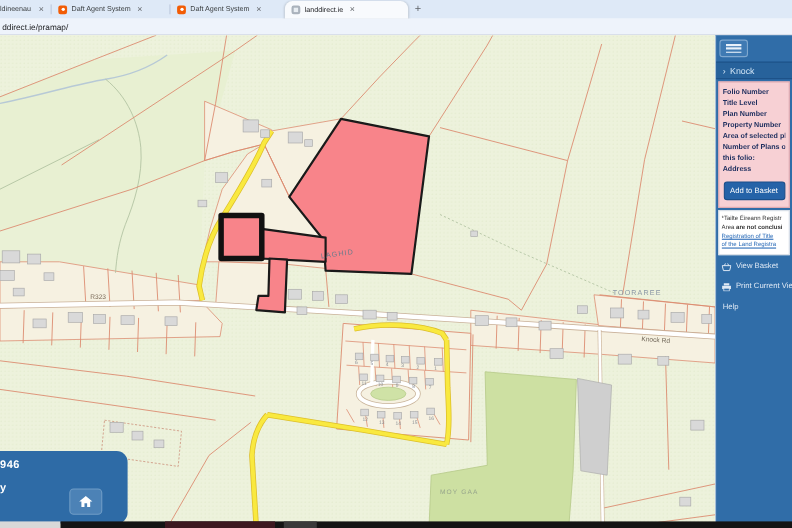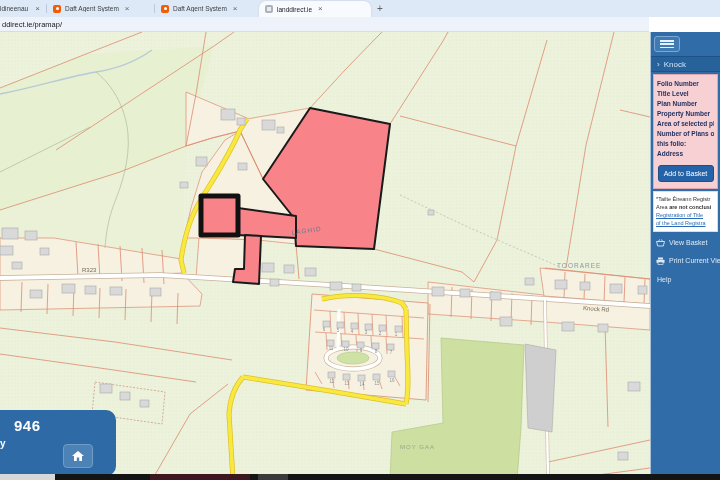--- a/index.html
+++ b/index.html
@@ -12,30 +12,30 @@
   .tab .tlabel { white-space:nowrap; overflow:hidden; }
   .tab .close { font-size:8px; color:#5f6368; line-height:1; margin-left:2px; }
   .tab-divider { width:1px; height:9px; background:#bcc8dd; align-self:center; }
   .tab.active { background:#f8fafd; border-radius:7px 7px 0 0; margin-top:1px; color:#202124; box-shadow:0 0 2px rgba(0,0,0,.15); }
   .favicon { width:8px; height:8px; border-radius:2px; flex:0 0 auto; }
   .favicon.daft { background:#f25c05; position:relative; }
   .favicon.daft::after { content:""; position:absolute; left:2.5px; top:2.5px; width:3px; height:3px; background:#fff; border-radius:50%; }
   .favicon.land { background:#aab2bc; position:relative; }
   .favicon.land::after { content:""; position:absolute; left:2px; top:2px; width:4px; height:4px; background:#e8edf2; }
   .newtab { font-size:10px; color:#5f6368; display:flex; align-items:center; padding:0 6px; }
-  #urlbar { position:absolute; left:0; top:17px; width:649px; height:15px; background:#eef3fb; border-bottom:1px solid #d6dde8; display:flex; align-items:center; }
+  #urlbar { position:absolute; left:0; top:17px; width:720px; height:15px; background:#eef3fb; border-bottom:1px solid #d6dde8; display:flex; align-items:center; }
   #urltext { font-size:7.5px; color:#202124; padding-left:2px; white-space:nowrap; }
 
   
   #map { position:absolute; left:0; top:32px; width:650px; height:448px; overflow:hidden; background:#edf2dc; }
   #map svg { display:block; }
 
   
   #popup { position:absolute; left:-26px; top:378px; width:142px; height:66px; background:#2e6ba6; border-radius:0 10px 10px 0; color:#fff; }
-  #popup .l1 { position:absolute; left:26px; top:7px; font-size:15px; font-weight:bold; letter-spacing:.5px;margin-left:14px; }
+  #popup .l1 { position:absolute; left:26px; top:7px; font-size:10px; font-weight:bold; letter-spacing:.5px; }
   #popup .l2 { position:absolute; left:26px; top:28px; font-size:10px; font-weight:bold; }
   #popup .homebtn { position:absolute; left:89px; top:34px; width:30px; height:24px; background:#4c82b6; border:1px solid #6f9cc6; border-radius:4px; display:flex; align-items:center; justify-content:center; }
 
   
   #sidebar { position:absolute; left:650px; top:32px; width:70px; height:448px; background:#306da8; border-left:1px solid #a8c0d8; overflow:hidden; }
   #hamburger { margin:4px 0 0 3px; width:26px; height:16px; background:#3f7ab3; border:1px solid #7fa8cf; border-radius:3px; padding:3px 5px; display:flex; flex-direction:column; justify-content:space-between; }
   #hamburger i { display:block; height:1.5px; background:#e8f1fa; }
   #backrow { margin-top:4px; height:16px; background:#27629b; color:#cfe3f5; font-size:8px; display:flex; align-items:center; gap:4px; padding-left:6px; border-top:1px solid #1d5288; border-bottom:1px solid #1d5288; }
   #panel { margin:2px; background:#f7d0d4; border:1px solid #e0a8ae; padding:4px 3px; }
   #panel .fld { font-size:6.5px; font-weight:bold; color:#1d2e5e; line-height:1.55; white-space:nowrap; overflow:hidden; }

